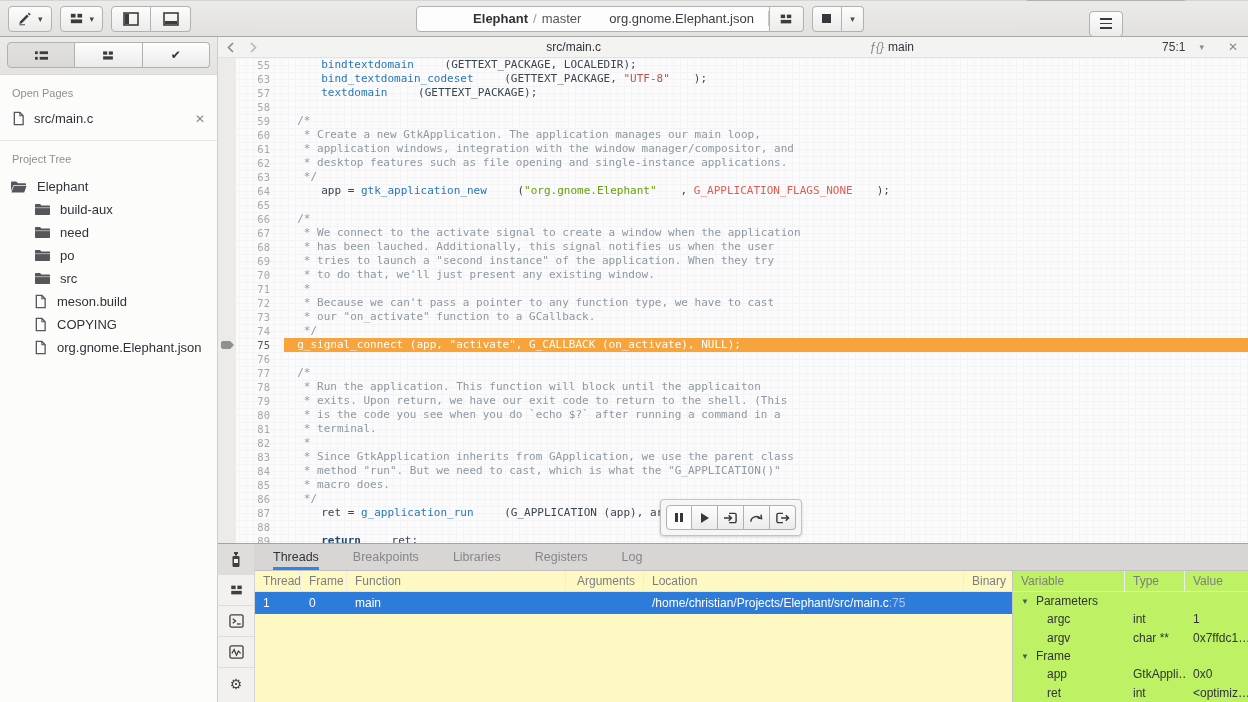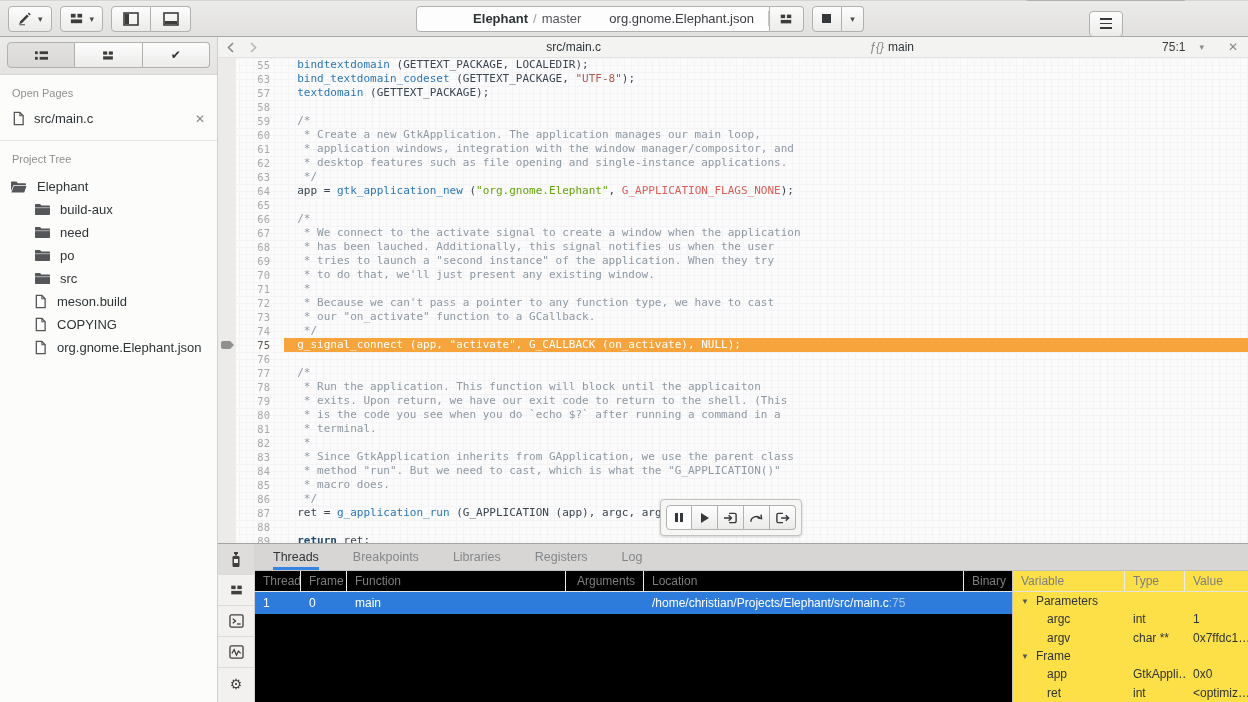--- a/index.html
+++ b/index.html
@@ -77,21 +77,21 @@
     background-size:7px 7px; font-family:"DejaVu Sans Mono", monospace; font-size:11px; line-height:14px; position:relative;}
   .cl { display:flex; height:14px; white-space:pre; }
   .bp-gut { width:18px; flex:0 0 18px; background:#ecebe9; position:relative; }
   .bp-marker { position:absolute; left:3px; top:3px; width:13px; height:8px; background:#90908e;
                clip-path:polygon(0 0,70% 0,100% 50%,70% 100%,0 100%); border-radius:2px; }
   .ln { width:48px; flex:0 0 48px; text-align:right; padding-right:14px; color:#a9a9a7; font-size:10.5px; }
   .ln-hl { color:#5f584e; font-weight:normal; }
   .lc { flex:1; color:#3a4550; }
   .lc-hl { background:#f7a43c; }
   .lc-hl span { color:#ffffff !important; }
-  .tok-p { color:#3a4550; } .tok-f { color:#2a76b8; } .tok-m { color:#8d98a2; }
+  .tok-p { color:#3a4550;padding-left:24px; } .tok-f { color:#2a76b8; } .tok-m { color:#8d98a2; }
   .tok-s1 { color:#b5544a; } .tok-s2 { color:#64a10a; } .tok-c { color:#dd5c56; }
   .tok-k { color:#1f4b6e; font-weight:bold; } .tok-w { color:#fff; }
 
   
   .debug-toolbar { position:absolute; left:442px; top:462px; background:#f6f6f5; border:1px solid #c2c2bf;
                    border-radius:4px; padding:5px; box-shadow:0 1px 3px rgba(0,0,0,.18); display:flex; }
   .debug-toolbar .btn { width:26px; height:25px; padding:0; }
   .pause-bars { display:flex; gap:2.5px; }
   .pause-bars i { width:2.5px; height:9px; background:#34383a; display:block; }
   .play-tri { width:0; height:0; border-left:8px solid #34383a; border-top:5px solid transparent; border-bottom:5px solid transparent; }
@@ -103,32 +103,32 @@
                align-items:center; justify-content:center; color:#454a4c; }
   .strip-btn.active { background:#dedddb; }
   .bottom-main { flex:1; display:flex; flex-direction:column; min-width:0; }
   .panel-tabs { height:27px; flex:0 0 27px; background:#d7d6d4; border-bottom:1px solid #c2c1bf; display:flex;
                 align-items:stretch; padding-left:18px; gap:34px; }
   .ptab { display:flex; align-items:center; font-size:12.5px; color:#84878a; border-bottom:3px solid transparent;
           padding-top:2px; }
   .ptab.active { color:#2e3436; border-bottom-color:#3584e4; }
   .bottom-content { flex:1; display:flex; min-height:0; }
 
-  .threads { flex:1; display:flex; flex-direction:column; min-width:0; background:#000000; }
+  .threads { flex:1; display:flex; flex-direction:column; min-width:0; background:#fef9c3; }
   .t-head { display:flex; height:21px; flex:0 0 21px; border-bottom:1px solid #e4e4e2; font-size:12px; color:#7d7e80; }
   .t-head > div { padding:3px 8px; border-right:1px solid #ececea; white-space:nowrap; overflow:hidden;}
   .t-row { display:flex; height:22px; font-size:12px; align-items:center; }
   .t-row.selected { background:#2d7cdb; color:#fff; }
   .t-row > div { padding:0 8px; white-space:nowrap; overflow:hidden; }
   .col-thread { width:46px; flex:0 0 46px; } .col-frame { width:46px; flex:0 0 46px; }
   .col-fn { flex:1; } .col-args { width:78px; flex:0 0 78px; text-align:right; }
   .col-loc { width:320px; flex:0 0 320px; } .col-bin { width:48px; flex:0 0 48px; text-align:right; }
   .loc-line { color:#aac8ef; }
 
-  .vars { width:236px; flex:0 0 236px; border-left:1px solid #c6c5c3; display:flex; flex-direction:column; background:#fde047; }
+  .vars { width:236px; flex:0 0 236px; border-left:1px solid #c6c5c3; display:flex; flex-direction:column; background:#bef264; }
   .v-head { display:flex; height:21px; flex:0 0 21px; border-bottom:1px solid #e4e4e2; font-size:12px; color:#7d7e80; }
   .v-head > div { padding:3px 8px; border-right:1px solid #ececea; }
   .v-col1 { width:112px; flex:0 0 112px; } .v-col2 { width:60px; flex:0 0 60px; } .v-col3 { flex:1; }
   .v-row { display:flex; height:20px; align-items:center; font-size:12px; color:#2e3436; }
   .v-row > div { padding:0 8px; white-space:nowrap; overflow:hidden; }
   .v-name { display:flex; align-items:center; gap:7px; }
   .v-exp { font-size:8px; color:#55565a; }
   .v-child .v-name { padding-left:34px; }
 
   svg.ic { display:block; }

